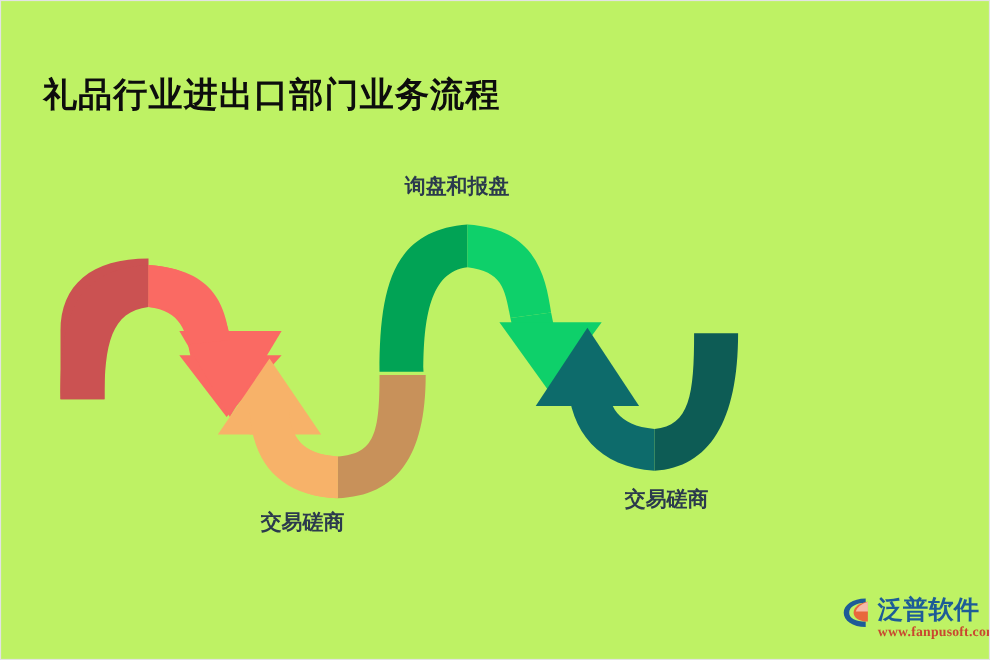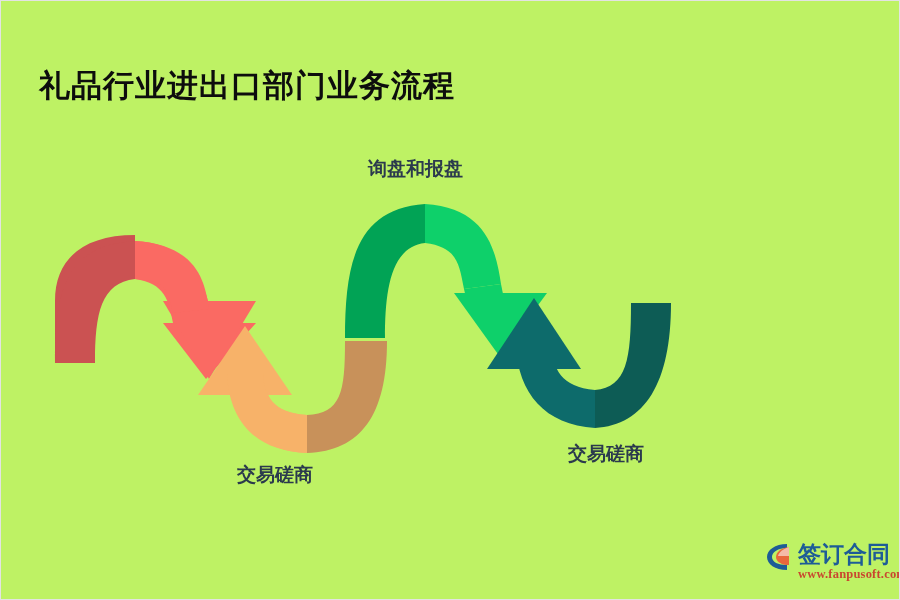--- a/index.html
+++ b/index.html
@@ -205,17 +205,17 @@
   <div class="step-label" id="label-negotiate">交易磋商</div>
 
   <div class="step-label" id="label-sourcing">交易磋商</div>
 
   <div id="logo">
     <svg id="logo-mark" viewBox="0 0 30 30">
       <path d="M 22 3 C 10 3 2 9 2 16 C 2 23 10 29 22 29 L 22 24 C 13 24 7 21 7 16 C 7 11 13 7 22 7 Z" fill="#1d5c97"></path>
       <path d="M 24 6 C 16 7 11 11 11 16 C 11 20 15 23 21 24 L 24 24 L 24 6 Z" fill="#e8673c"></path>
       <path d="M 24 6 C 18 8 14 11 13 15 L 24 15 Z" fill="#ffffff" opacity="0.55"></path>
     </svg>
-    <div id="logo-text">签订合同</div>
+    <div id="logo-text">泛普软件</div>
     <div id="logo-url">www.fanpusoft.com</div>
   </div>
 
 </div>
 
 </body></html>

